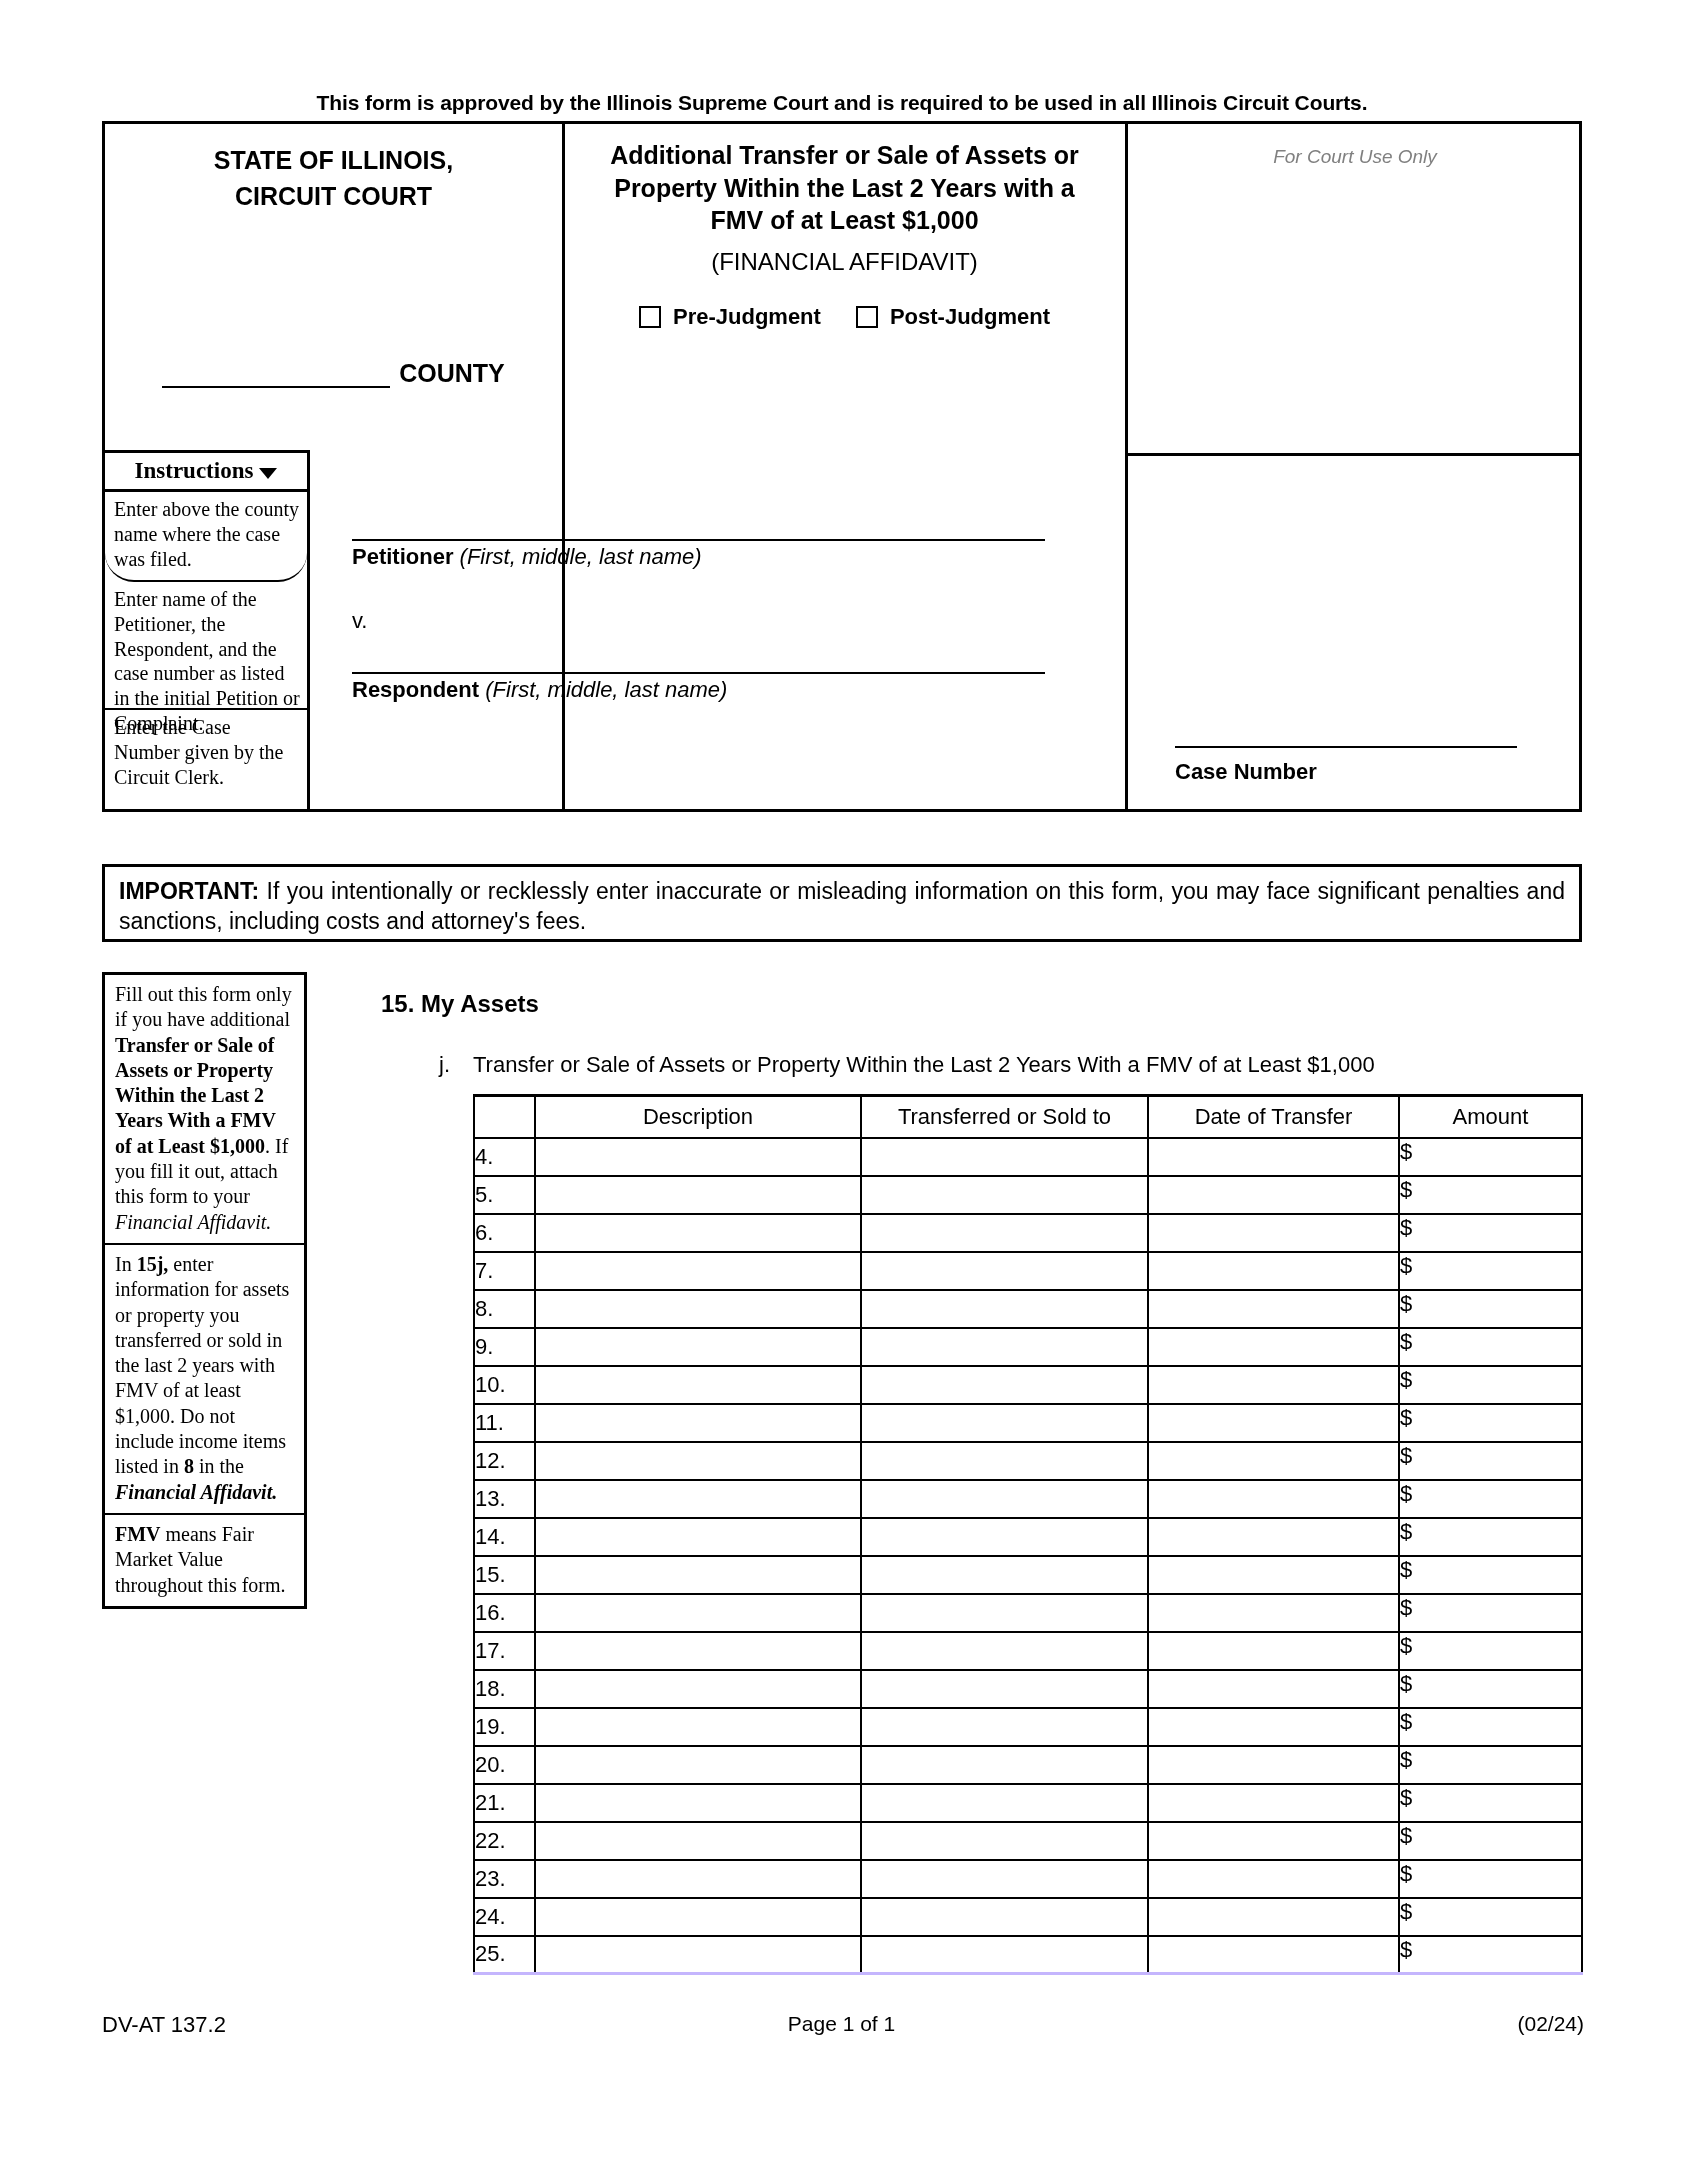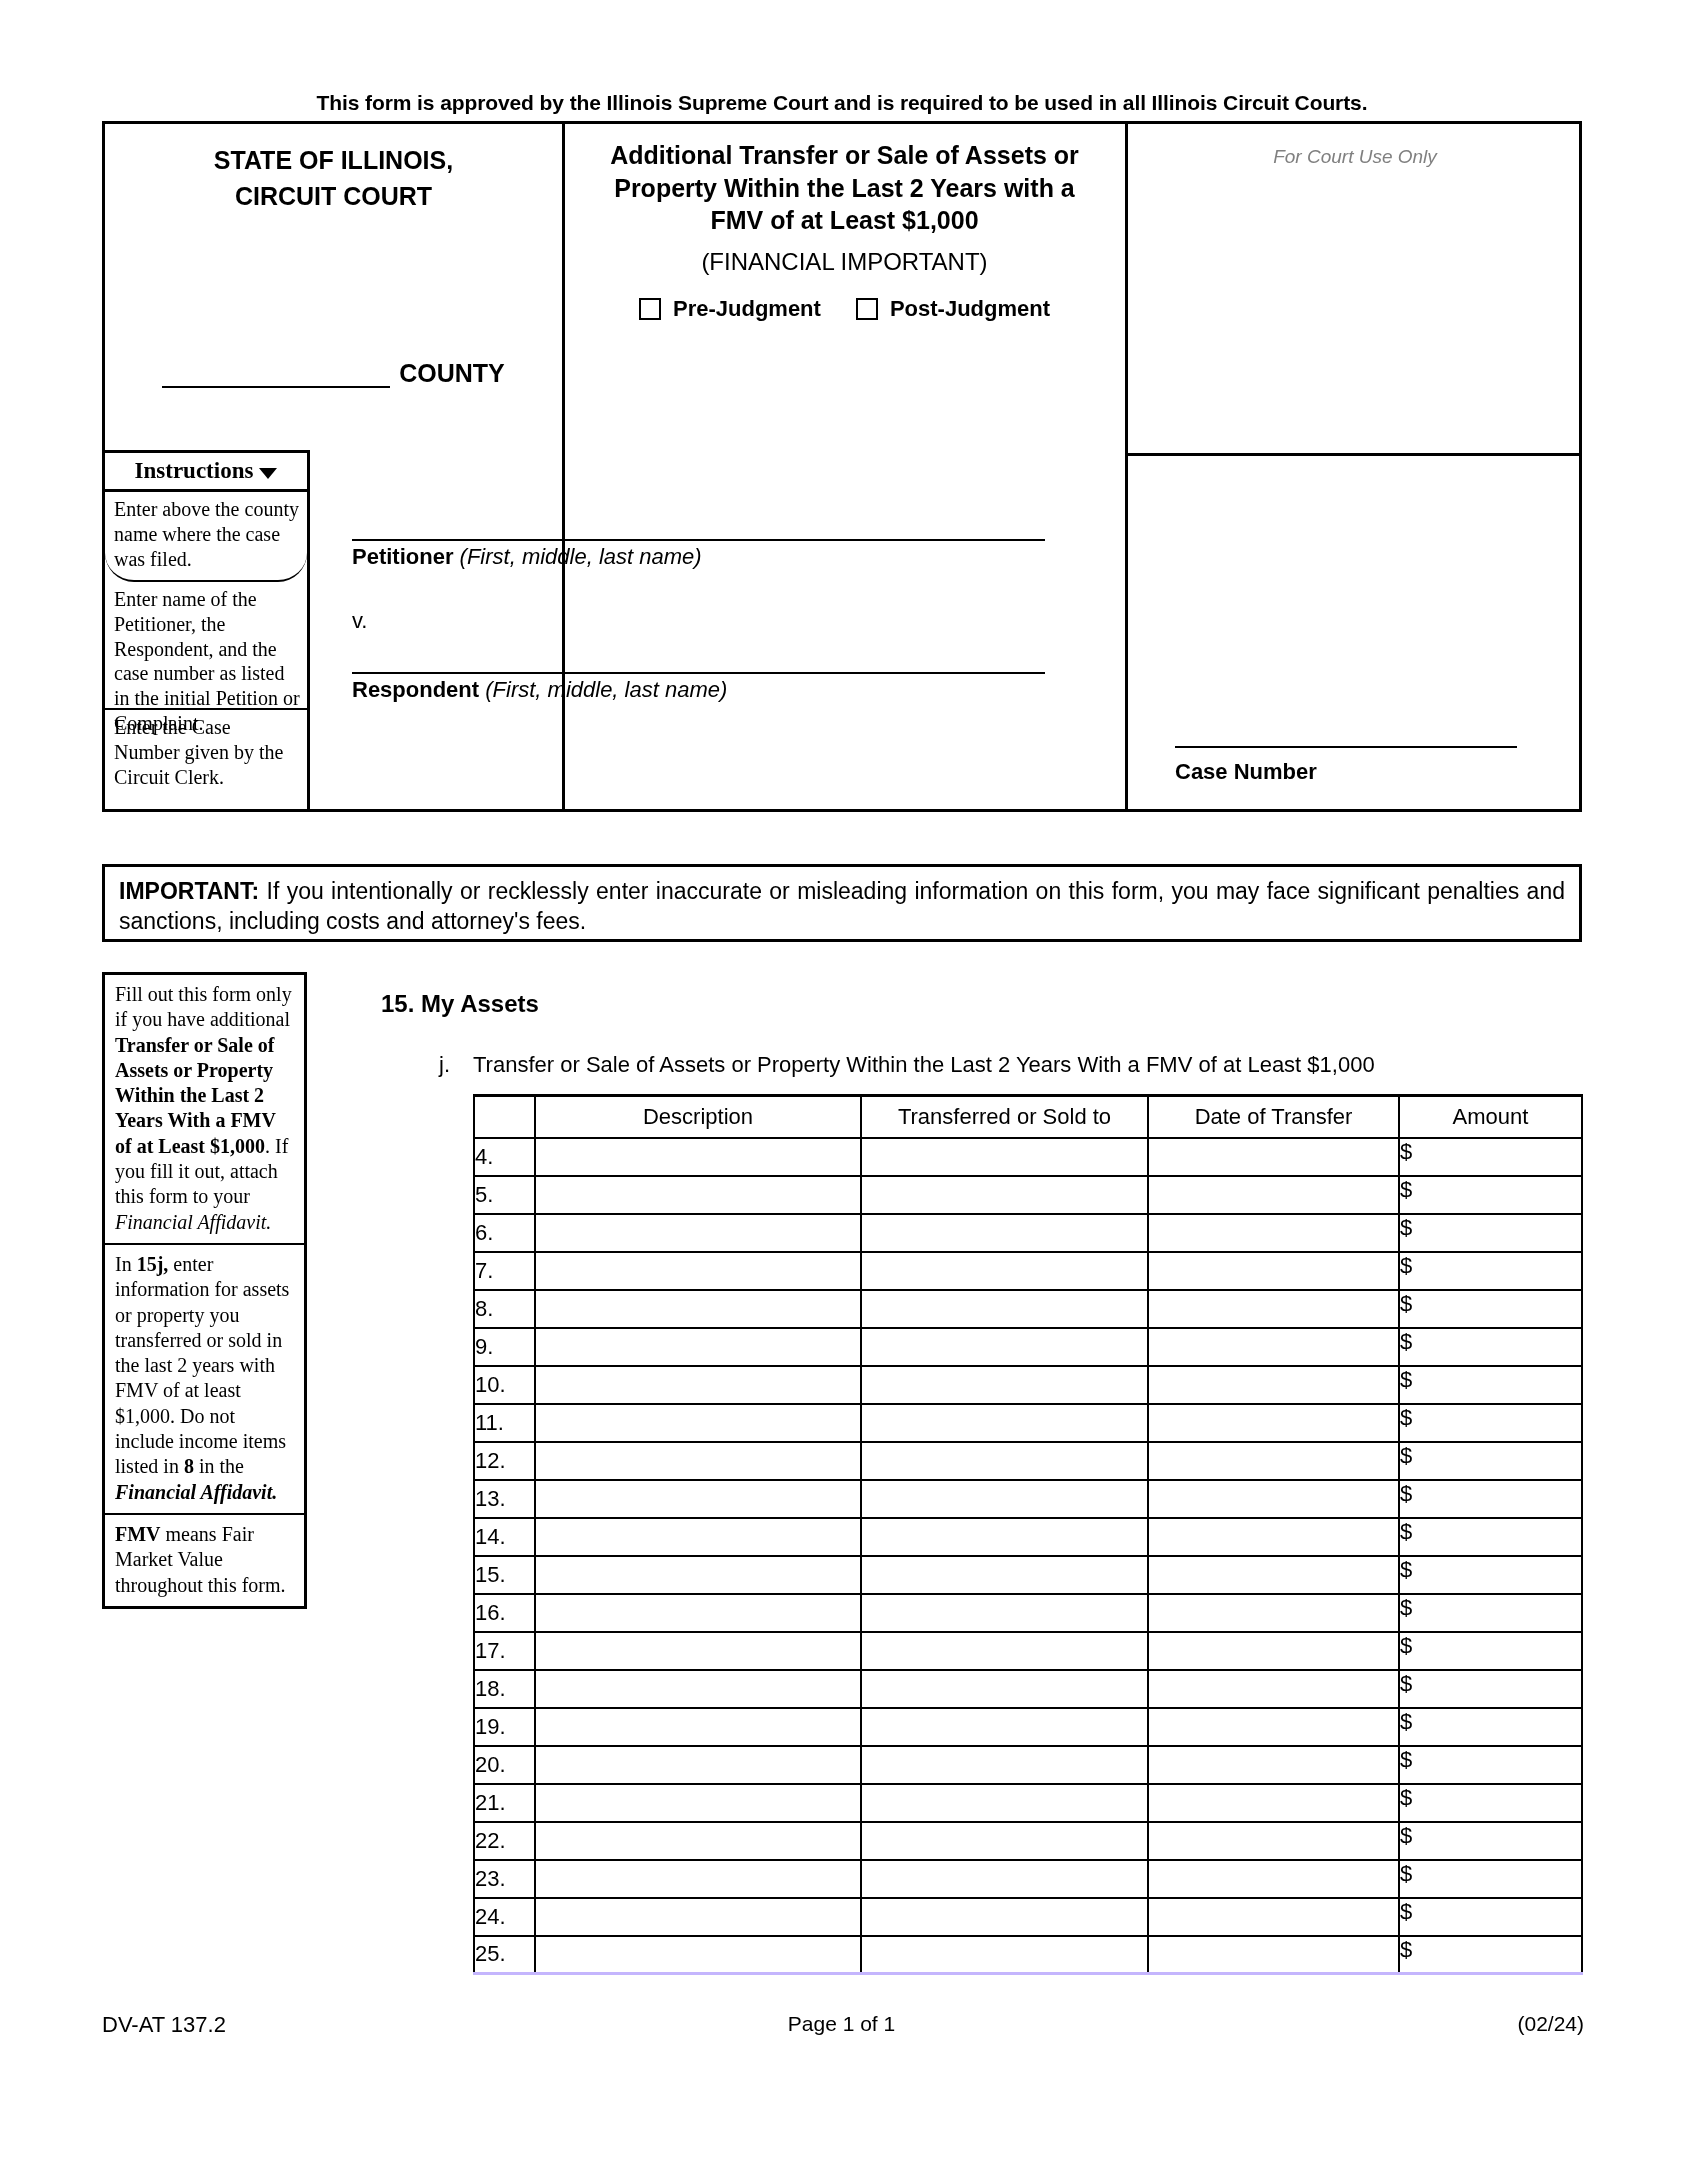--- a/index.html
+++ b/index.html
@@ -118,21 +118,21 @@
   .form-subtitle {
     font-size: 24px;
     font-weight: normal;
     margin-top: 11px;
   }
   .judgment-row {
     display: flex;
     justify-content: center;
     align-items: center;
     gap: 35px;
-    margin-top: 20px;
+    margin-top: 28px;
     font-size: 22px;
     font-weight: bold;
   }
   .jitem { display: flex; align-items: center; gap: 12px; }
   .cbox {
     width: 22px;
     height: 22px;
     border: 2.5px solid #000;
     box-sizing: border-box;
     display: inline-block;
@@ -398,21 +398,21 @@
         <div>CIRCUIT COURT</div>
       </div>
       <div class="county-row">
         <div class="county-line"></div>
         <div class="county-label">COUNTY</div>
       </div>
     </div>
 
     <div class="title-cell">
       <div class="form-title">Additional Transfer or Sale of Assets or Property Within the Last 2 Years with a FMV of at Least $1,000</div>
-      <div class="form-subtitle">(FINANCIAL IMPORTANT)</div>
+      <div class="form-subtitle">(FINANCIAL AFFIDAVIT)</div>
       <div class="judgment-row">
         <div class="jitem">
           <span class="cbox"></span>
           <span>Pre-Judgment</span>
         </div>
         <div class="jitem">
           <span class="cbox"></span>
           <span>Post-Judgment</span>
         </div>
       </div>

